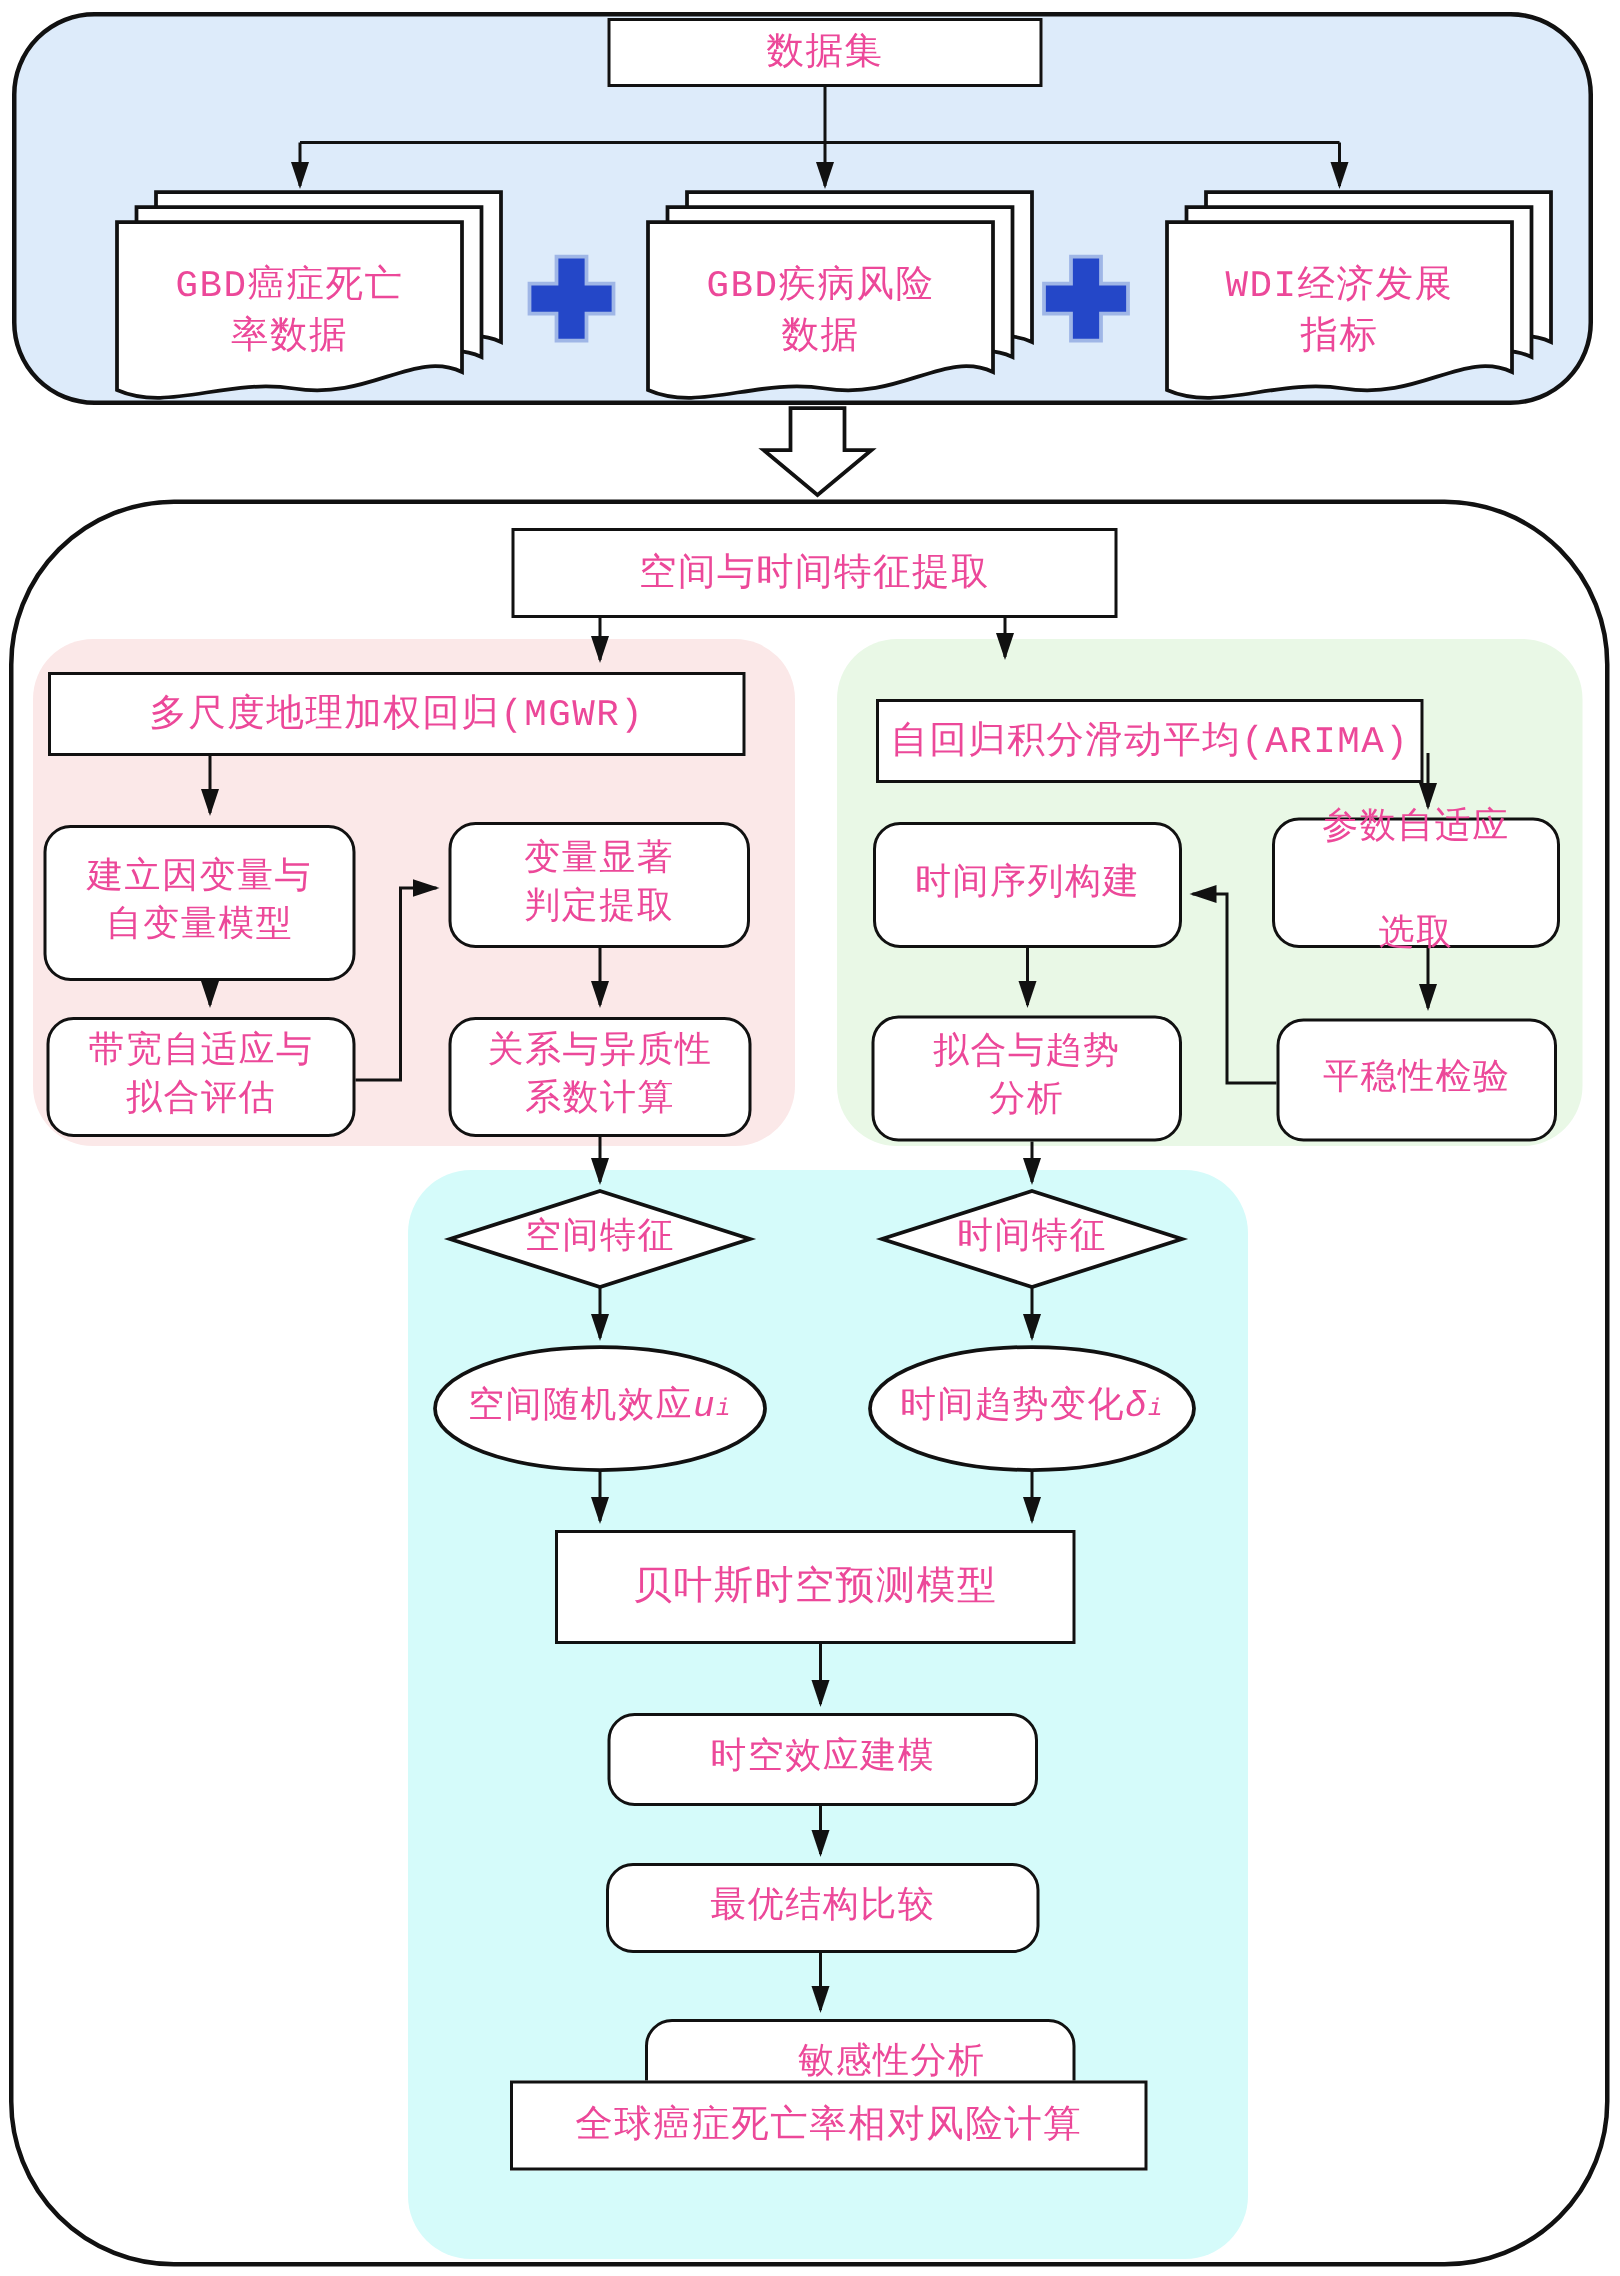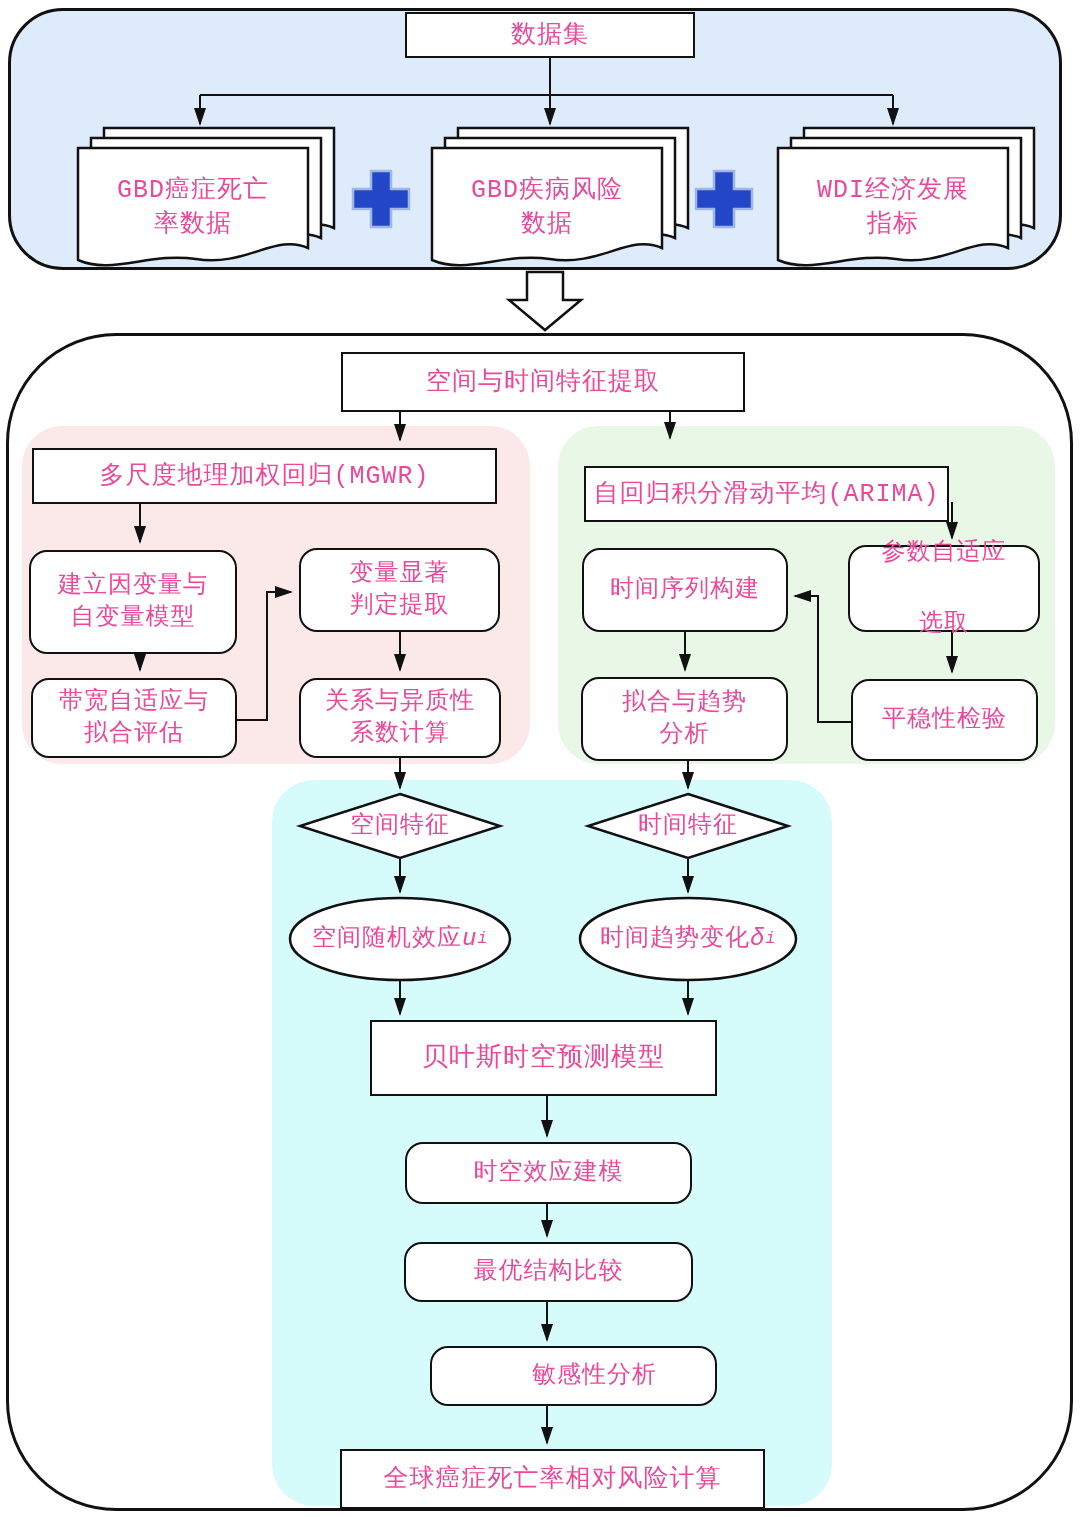--- a/index.html
+++ b/index.html
@@ -206,17 +206,17 @@
   </div>
   <div class="node round" style="left:405px;top:1142px;width:287px;height:62px;">
     <span>时空效应建模</span>
   </div>
   <div class="node round" style="left:404px;top:1242px;width:289px;height:60px;">
     <span>最优结构比较</span>
   </div>
   <div class="node round" style="left:430px;top:1346px;width:287px;height:60px;padding-left:42px;">
     <span>敏感性分析</span>
   </div>
-  <div class="node sharp hdr" style="left:340px;top:1449px;width:425px;height:60px;">
+  <div class="node sharp hdr" style="left:340px;top:1387px;width:425px;height:60px;">
     <span>全球癌症死亡率相对风险计算</span>
   </div>
 
 </div>
 
 </body></html>

